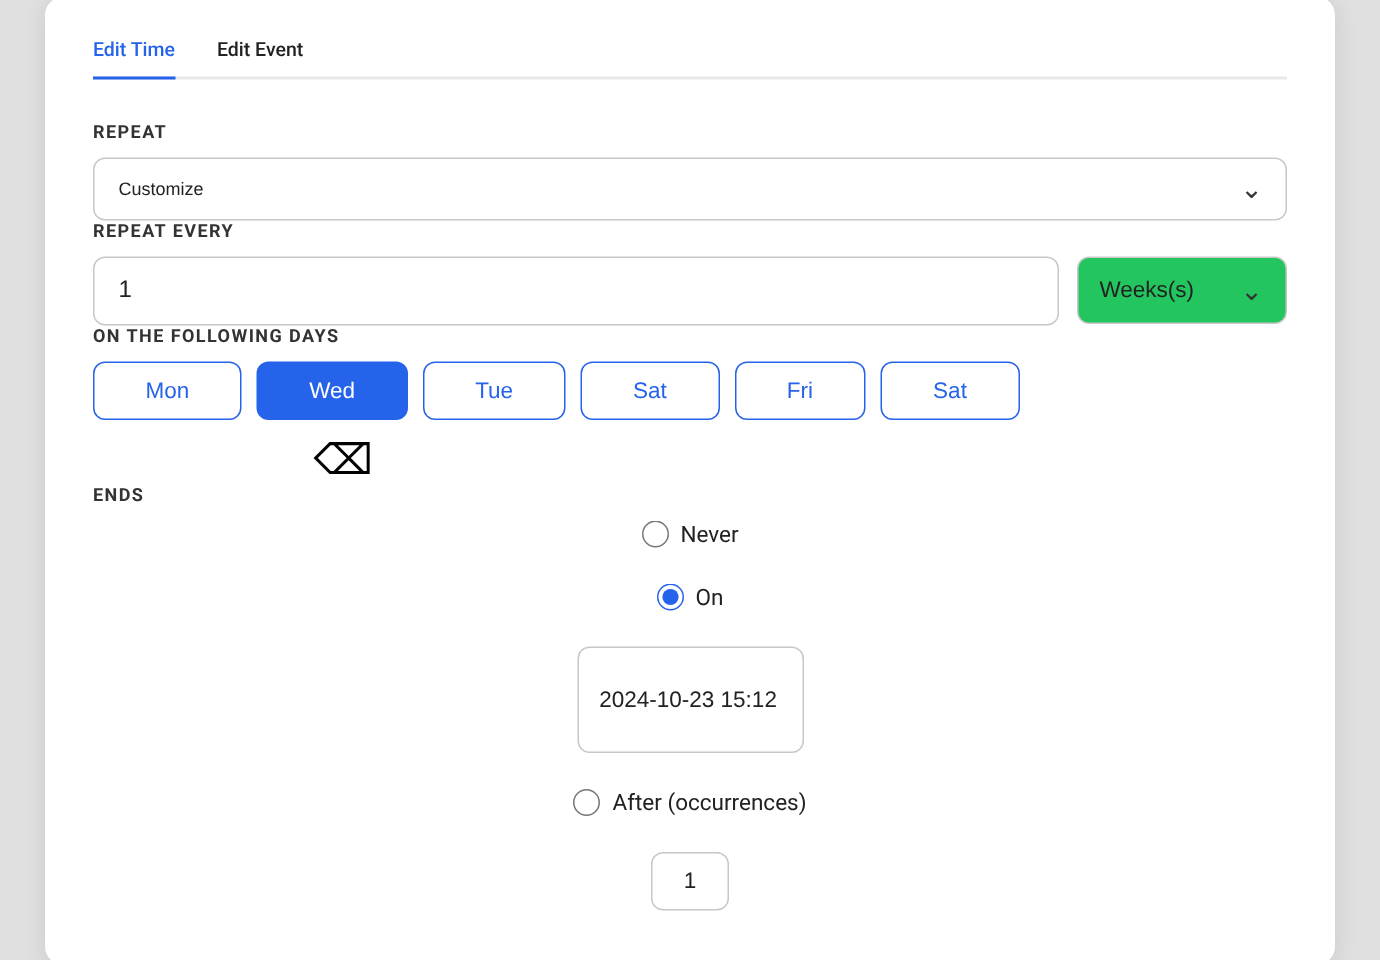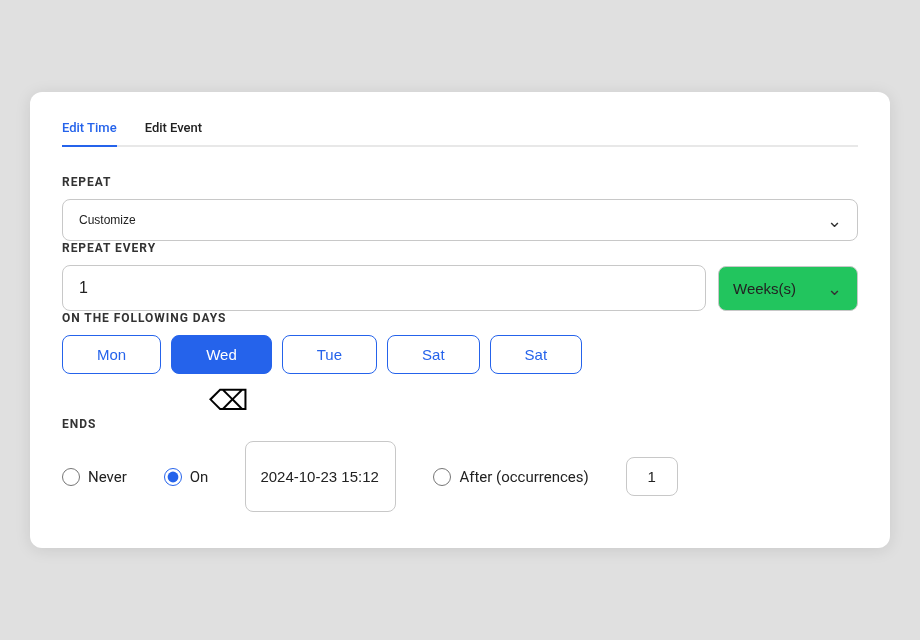--- a/index.html
+++ b/index.html
@@ -126,22 +126,23 @@
       transition: background 0.1s, color 0.1s;
     }
     .day-btn.selected {
       background: #2563eb;
       color: #fff;
     }
     
     .ends-row {
       display: flex;
       align-items: center;
-      gap: 37px;
+      gap: 24px;
       flex-wrap: wrap;
+      flex-direction: column;
     }
     .radio-group {
       display: flex;
       align-items: center;
       gap: 8px;
       font-size: 15px;
       color: #222;
     }
     .radio-group input[type="radio"] {
       accent-color: #2563eb;
@@ -217,20 +218,21 @@
     </div>
   </div>
 
   <div class="section">
     <div class="section-label">ON THE FOLLOWING DAYS</div>
     <div class="day-buttons">
       <button class="day-btn">Mon</button>
       <button class="day-btn selected">Wed</button>
       <button class="day-btn">Tue</button>
       <button class="day-btn">Sat</button>
+      <button class="day-btn">Fri</button>
       <button class="day-btn">Sat</button>
     </div>
 
     <div style="margin-top:6px; margin-left:155px;">
       <span class="cursor-hand">⌫</span>
     </div>
   </div>
 
   <div class="section">
     <div class="section-label">ENDS</div>

